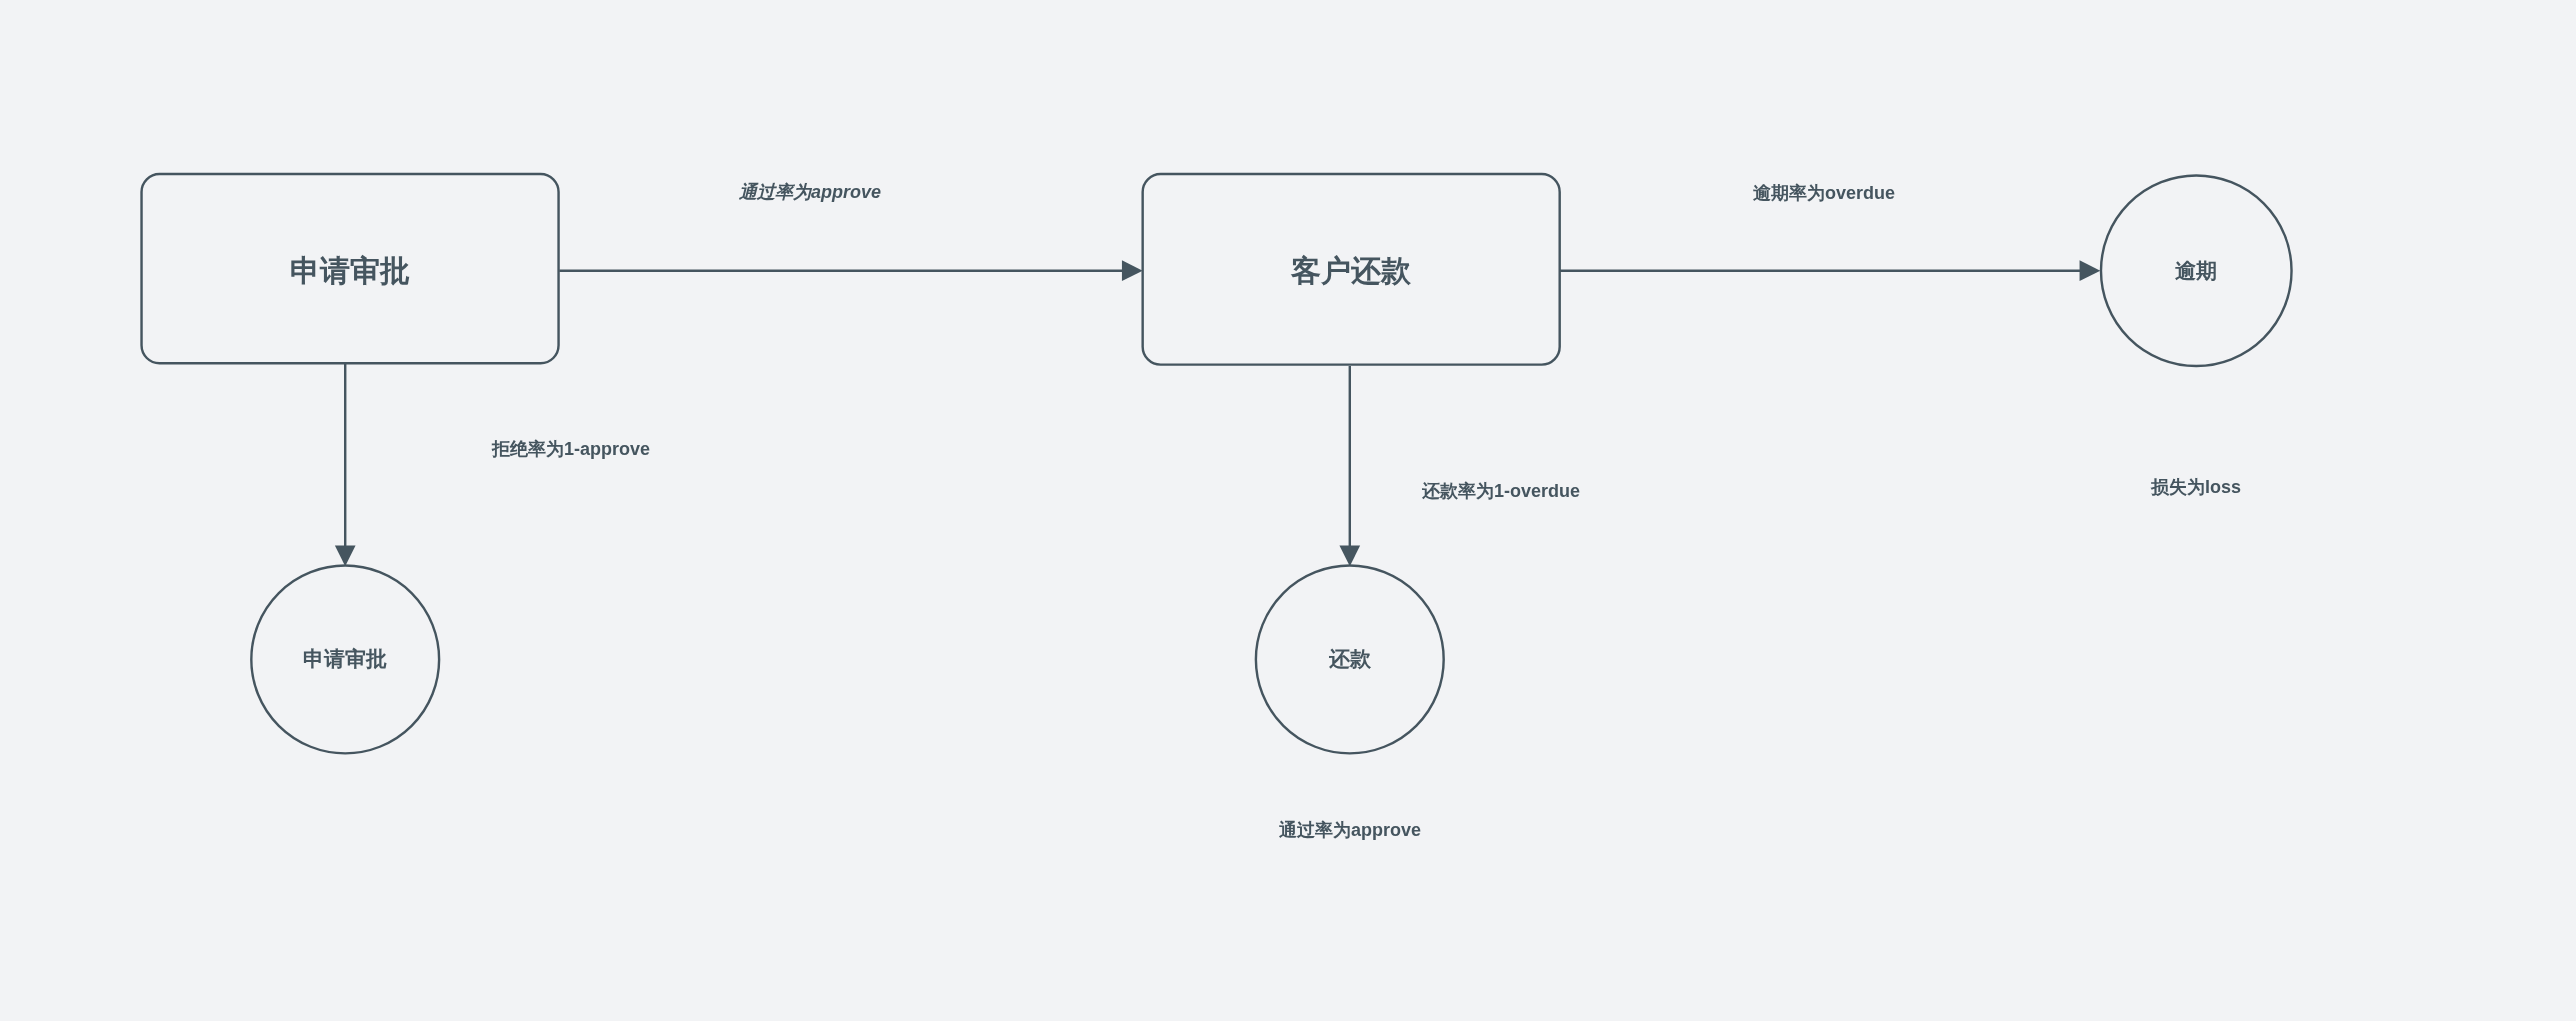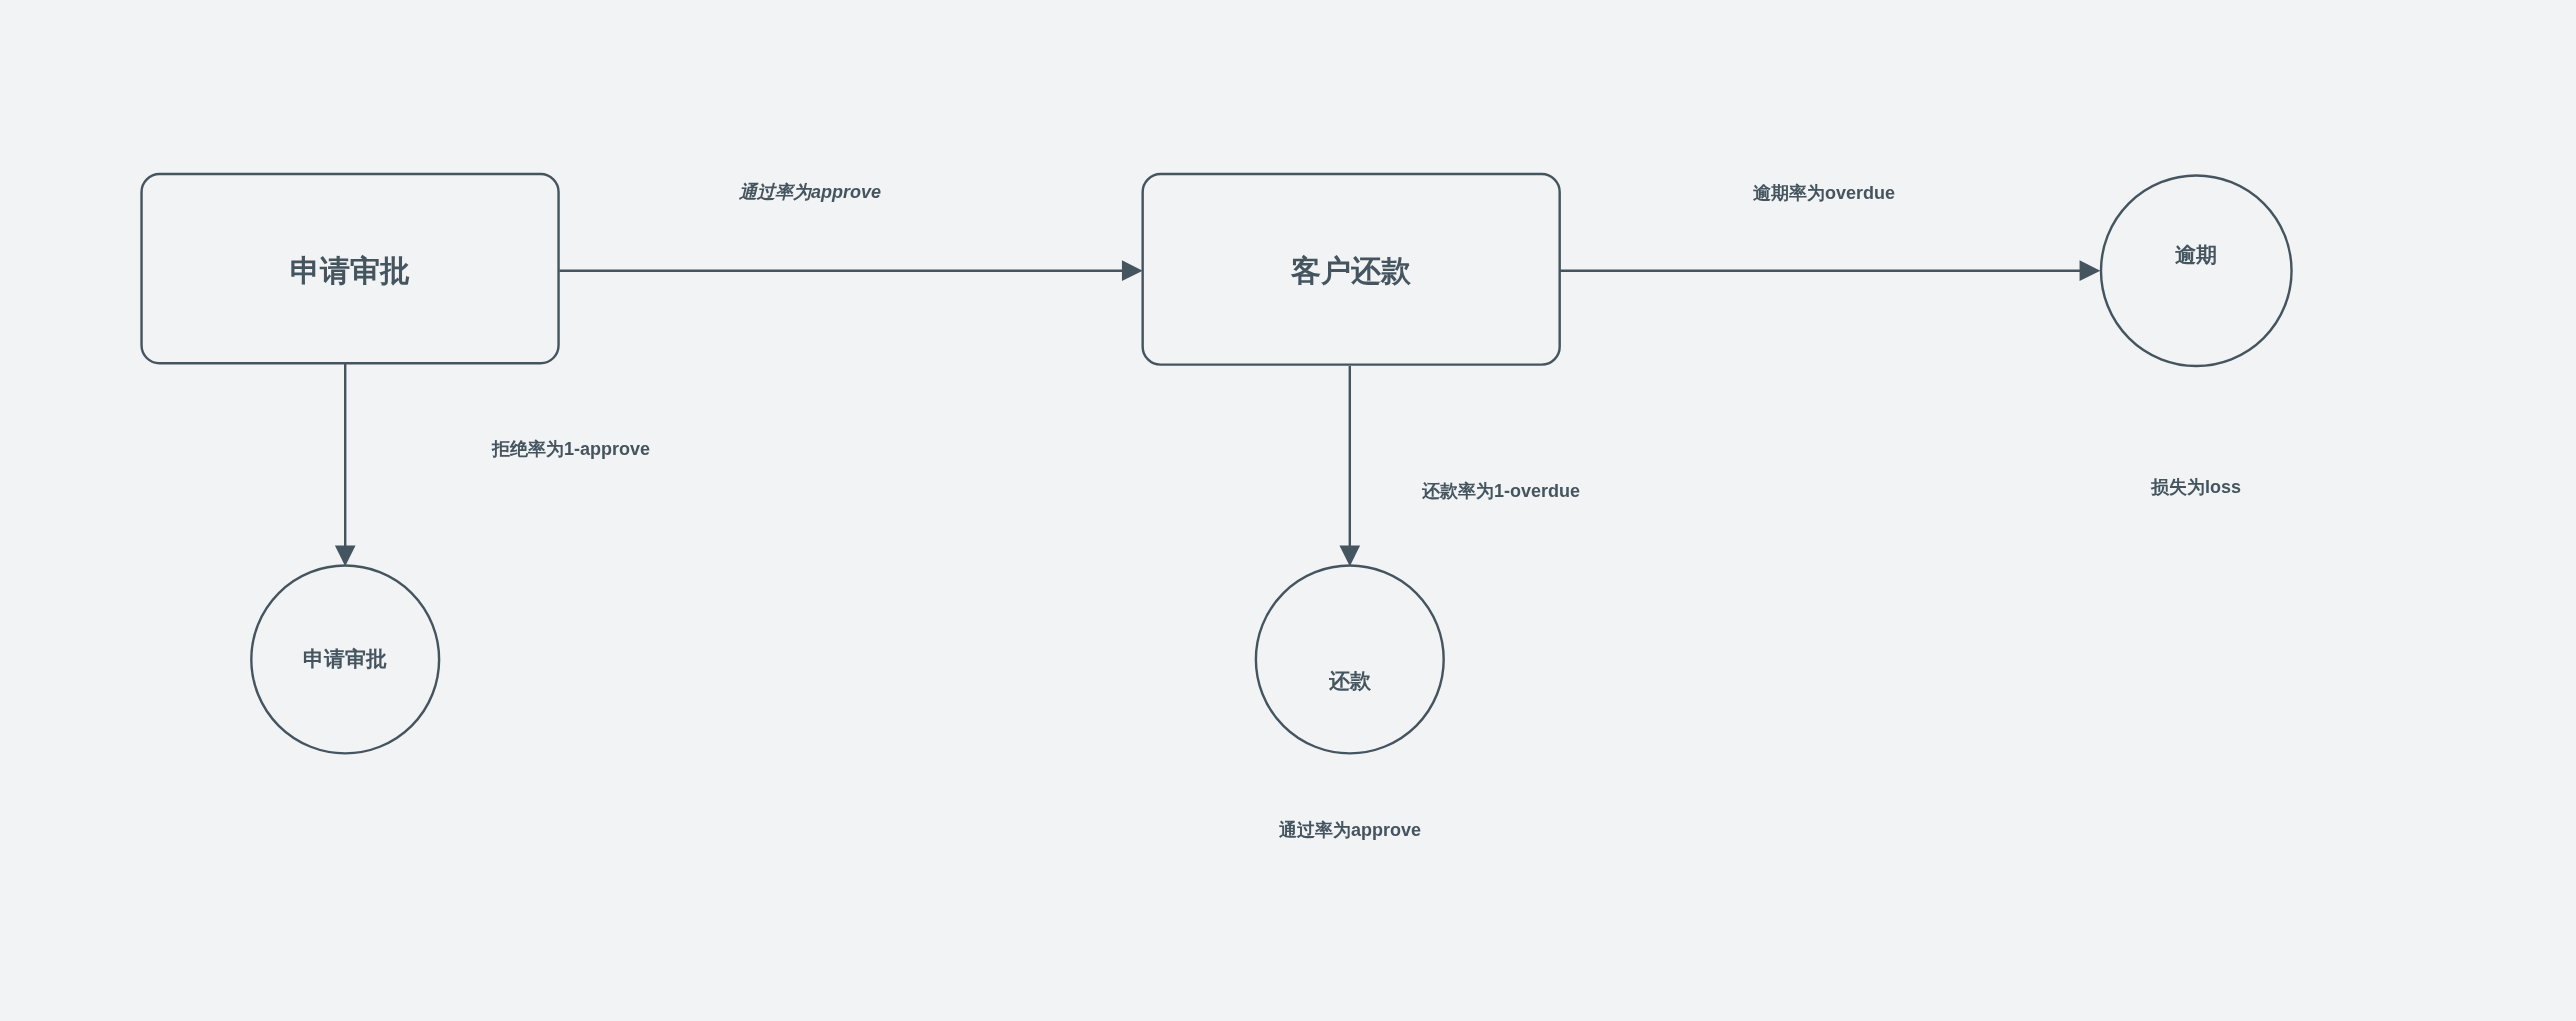--- a/index.html
+++ b/index.html
@@ -88,22 +88,22 @@
     <rect class="node-shape" x="205" y="252" width="604" height="274" rx="26" ry="26"></rect>
     <rect class="node-shape" x="1655" y="252" width="604" height="276" rx="26" ry="26"></rect>
     <circle class="circle-shape" cx="500" cy="955" r="136"></circle>
     <circle class="circle-shape" cx="1955" cy="955" r="136"></circle>
     <circle class="circle-shape" cx="3181" cy="392" r="138"></circle>
   </svg>
 
   <div class="lbl node-label-box" style="left:350px; top:271px;">申请审批</div>
   <div class="lbl node-label-box" style="left:1351px; top:271px;">客户还款</div>
   <div class="lbl node-label-circle" style="left:345px; top:659px;">申请审批</div>
-  <div class="lbl node-label-circle" style="left:1350px; top:681px;">还款</div>
-  <div class="lbl node-label-circle" style="left:2196px; top:256px;font-family:Liberation Serif, serif;">逾期</div>
+  <div class="lbl node-label-circle" style="left:1350px; top:659px;">还款</div>
+  <div class="lbl node-label-circle" style="left:2196px; top:271px;">逾期</div>
 
   <div class="lbl edge-label" style="left:810px; top:193px;font-style:italic;">通过率为approve</div>
   <div class="lbl edge-label" style="left:523px; top:450px;margin-left:48px;">拒绝率为1-approve</div>
   <div class="lbl edge-label" style="left:1824px; top:194px;">逾期率为overdue</div>
   <div class="lbl edge-label" style="left:1501px; top:492px;">还款率为1-overdue</div>
 
   <div class="lbl caption-label" style="left:1350px; top:831px;">通过率为approve</div>
   <div class="lbl caption-label" style="left:2196px; top:452px;margin-top:36px;">损失为loss</div>
 
 </div>

